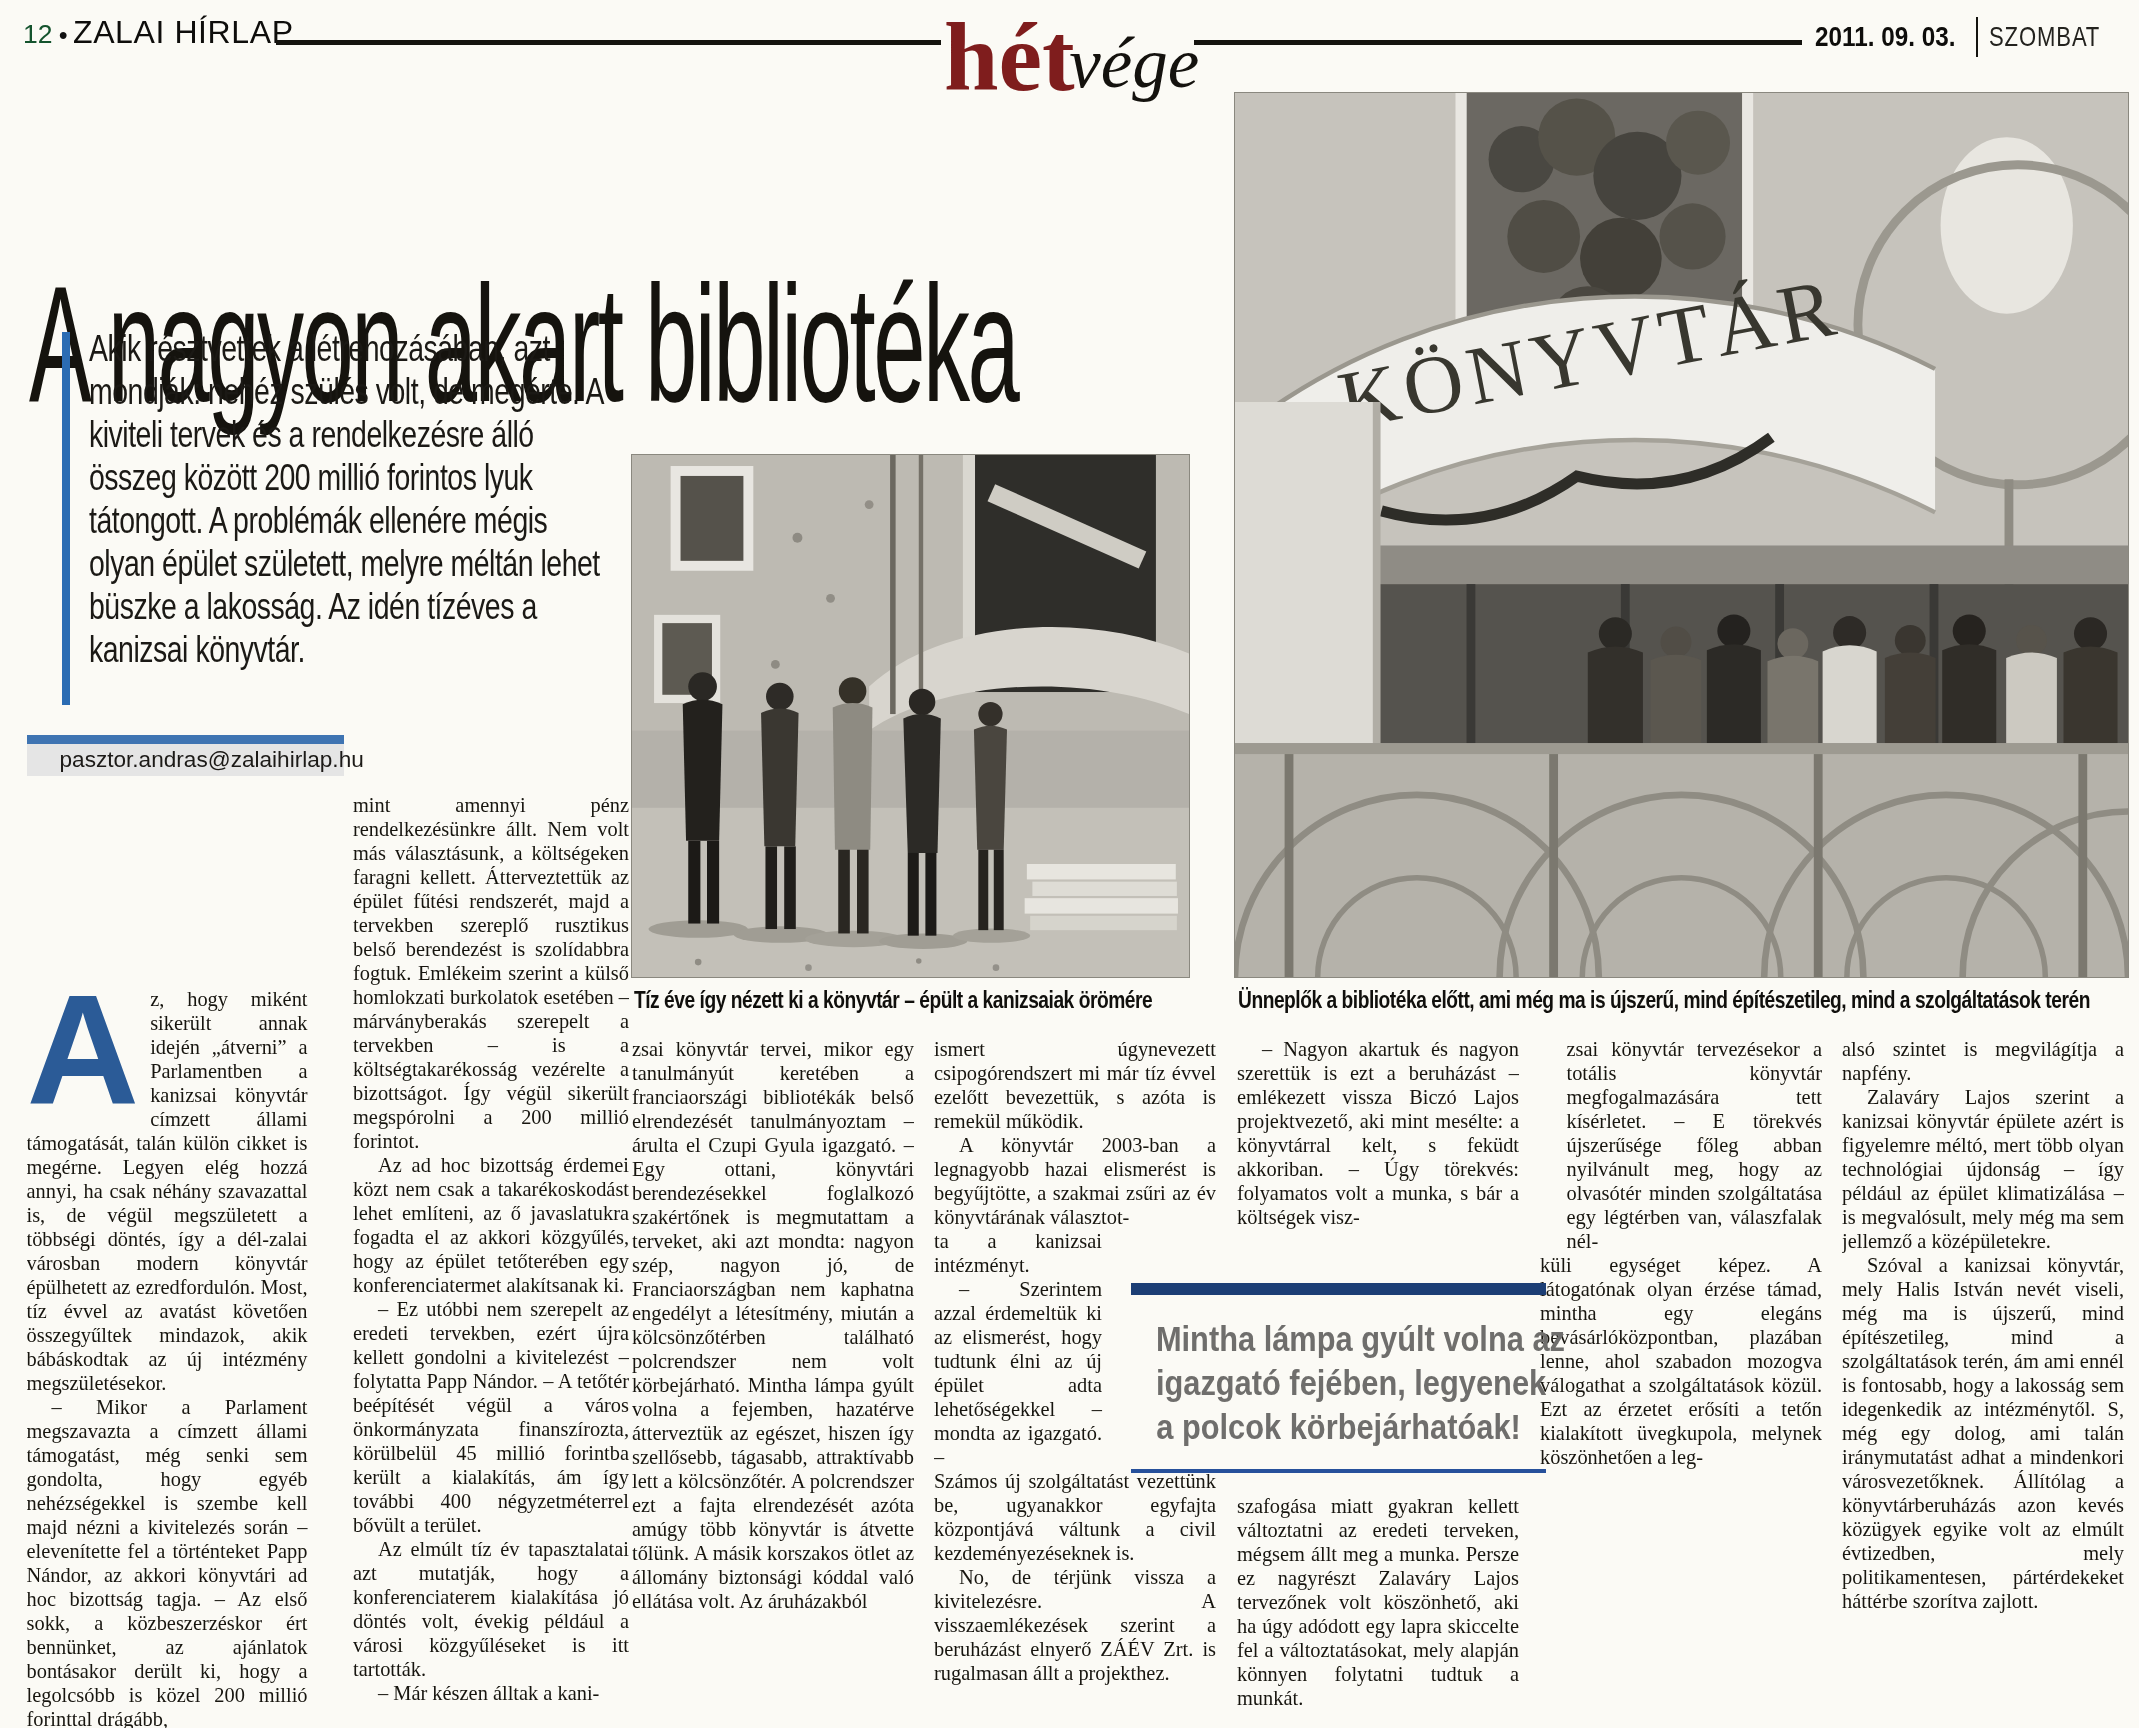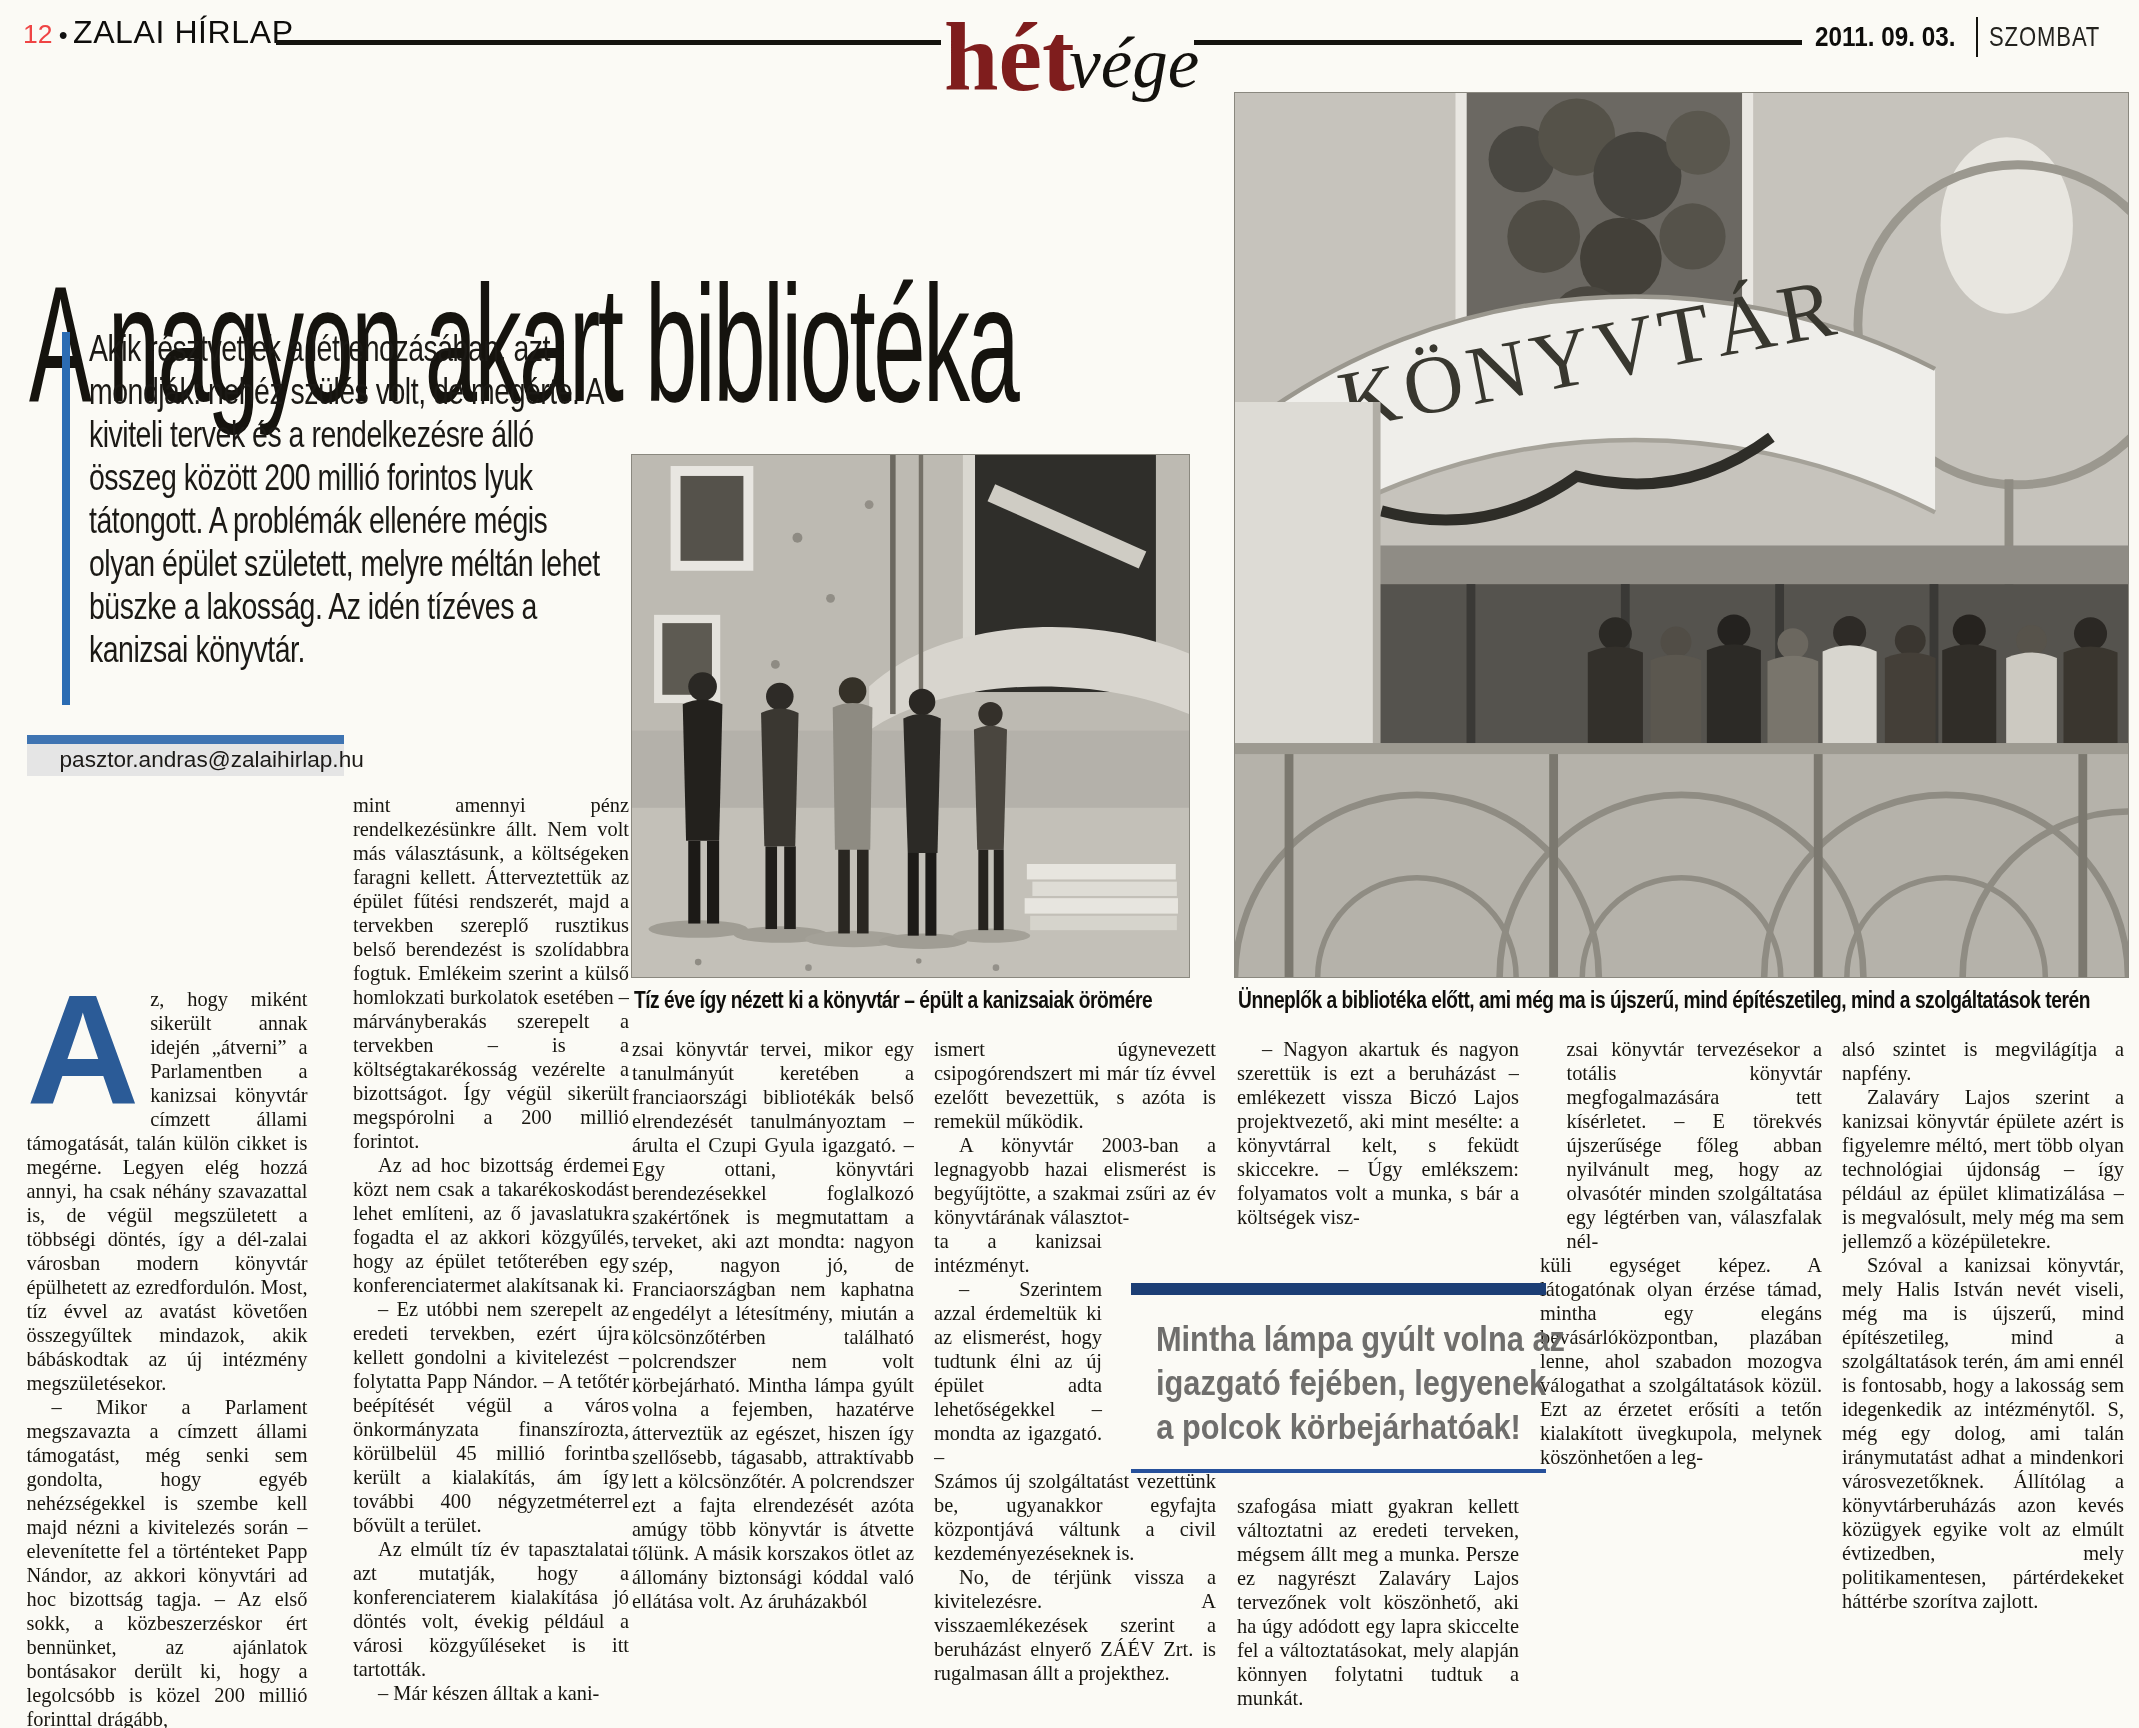--- a/index.html
+++ b/index.html
@@ -3,21 +3,21 @@
 <meta charset="utf-8">
 <style>
   html,body{margin:0;padding:0;}
   body{
     width:2140px;height:1728px;position:relative;overflow:hidden;
     background:#fbfaf5;
     font-family:"Liberation Serif",serif;color:#17150f;
   }
   
   .masthead{position:absolute;left:23px;top:14.3px;font-family:"Liberation Sans",sans-serif;white-space:nowrap;}
-  .masthead .pnum{font-size:26.5px;font-weight:400;color:#ef4444;}
+  .masthead .pnum{font-size:26.5px;font-weight:400;color:#14532d;}
   .masthead .bullet{font-size:24px;font-weight:700;color:#111;margin:0 5.5px 0 6.6px;}
   .masthead .mname{font-size:32px;font-weight:400;letter-spacing:0.6px;color:#0e0d0b;margin-top:23px;}
   .rule{position:absolute;top:40px;height:5px;background:#15140f;}
   .rule.left{left:276px;width:665px;}
   .rule.right{left:1194px;width:608px;}
   .logo{position:absolute;left:944px;top:1.1px;white-space:nowrap;}
   .logo .het{font-family:"Liberation Serif",serif;font-weight:700;font-size:98px;color:#7f1d1d;}
   .logo .vege{font-family:"Liberation Serif",serif;font-style:italic;font-size:71px;color:#14120e;position:relative;top:-3.3px;left:-5.5px;}
   .dateblock{position:absolute;left:1815px;top:16.5px;display:flex;align-items:center;font-family:"Liberation Sans",sans-serif;}
   .dateblock .date{font-size:27.6px;font-weight:700;color:#0e0d0b;transform:scaleX(.88);transform-origin:left;white-space:nowrap;}
@@ -261,21 +261,21 @@
   <p class="bp ind">A könyvtár 2003-ban a legnagyobb hazai elismerést is begyűjtötte, a szakmai zsűri az év könyvtárának választot-</p>
   <div class="narrow">
     <p class="bp">ta a kanizsai intézményt.</p>
     <p class="bp ind">– Szerintem azzal érdemeltük ki az elismerést, hogy tudtunk élni az új épület adta lehetőségekkel – mondta az igazgató. –</p>
   </div>
   <p class="bp">Számos új szolgáltatást vezettünk be, ugyanakkor egyfajta központjává váltunk a civil kezdeményezéseknek is.</p>
   <p class="bp ind">No, de térjünk vissza a kivitelezésre. A visszaemlékezések szerint a beruházást elnyerő ZÁÉV Zrt. is rugalmasan állt a projekthez.</p>
 </div>
 
 <div class="col c5">
-  <p class="bp ind">– Nagyon akartuk és nagyon szerettük is ezt a beruházást – emlékezett vissza Biczó Lajos projektvezető, aki mint mesélte: a könyvtárral kelt, s feküdt skiccekre. – Úgy emlékszem: folyamatos volt a munka, s bár a költségek visz-</p>
+  <p class="bp ind">– Nagyon akartuk és nagyon szerettük is ezt a beruházást – emlékezett vissza Biczó Lajos projektvezető, aki mint mesélte: a könyvtárral kelt, s feküdt akkoriban. – Úgy törekvés: folyamatos volt a munka, s bár a költségek visz-</p>
   <div class="spacer"></div>
   <p class="bp">szafogása miatt gyakran kellett változtatni az eredeti terveken, mégsem állt meg a munka. Persze ez nagyrészt Zalaváry Lajos tervezőnek volt köszönhető, aki ha úgy adódott egy lapra skiccelte fel a változtatásokat, mely alapján könnyen folytatni tudtuk a munkát.</p>
 </div>
 
 <div class="col c6">
   <p class="bp indented">zsai könyvtár tervezésekor a totális könyvtár megfogalmazására tett kísérletet. – E törekvés újszerűsége főleg abban nyilvánult meg, hogy az olvasótér minden szolgáltatása egy légtérben van, válaszfalak nél-</p>
   <p class="bp">küli egységet képez. A látogatónak olyan érzése támad, mintha egy elegáns bevásárlóközpontban, plazában lenne, ahol szabadon mozogva válogathat a szolgáltatások közül. Ezt az érzetet erősíti a tetőn kialakított üvegkupola, melynek köszönhetően a leg-</p>
 </div>
 
 <div class="col c7">

